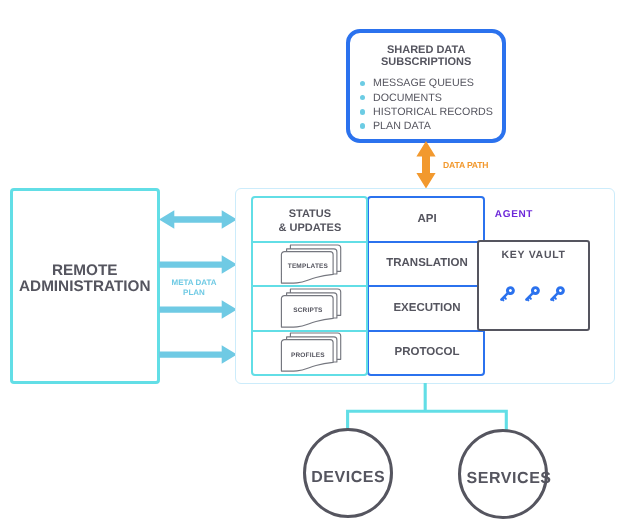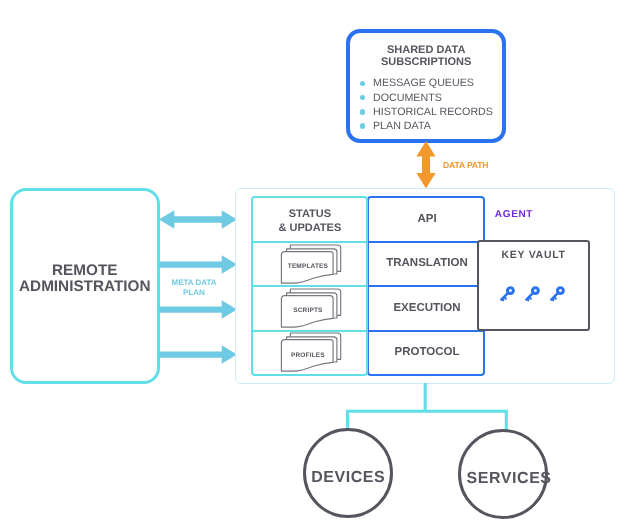--- a/index.html
+++ b/index.html
@@ -20,21 +20,21 @@
   .sds-list .dot{width:5.6px;height:5.6px;border-radius:50%;background:#6ccce4;
                  flex:0 0 auto;margin-right:7.6px;}
   .sds-list .lbl{font-size:10.7px;font-weight:normal;color:#55555f;}
 
   
   #datapath-arrow{left:414.8px;top:141px;}
   .dp-label{left:443px;top:160px;font-size:8.6px;font-weight:bold;color:#f2992e;letter-spacing:-0.15px;}
 
   
   .ra-box{left:10px;top:187.5px;width:149.5px;height:196.5px;box-sizing:border-box;
-          border:3.2px solid #62dee6;border-radius:16px;background:#fff;}
+          border:3.2px solid #62dee6;border-radius:4px;background:#fff;}
   .ra-text{position:absolute;left:0;right:0;top:72px;text-align:center;font-size:15.3px;
            font-weight:bold;color:#55555f;line-height:16.4px;}
 
   
   #arrows{left:159px;top:195.2px;}
   .md-label{left:164px;top:278.2px;width:60px;text-align:center;font-size:8px;
             font-weight:bold;color:#6fcae4;line-height:9.6px;}
 
   
   .main-container{left:235px;top:188px;width:380px;height:196px;box-sizing:border-box;

